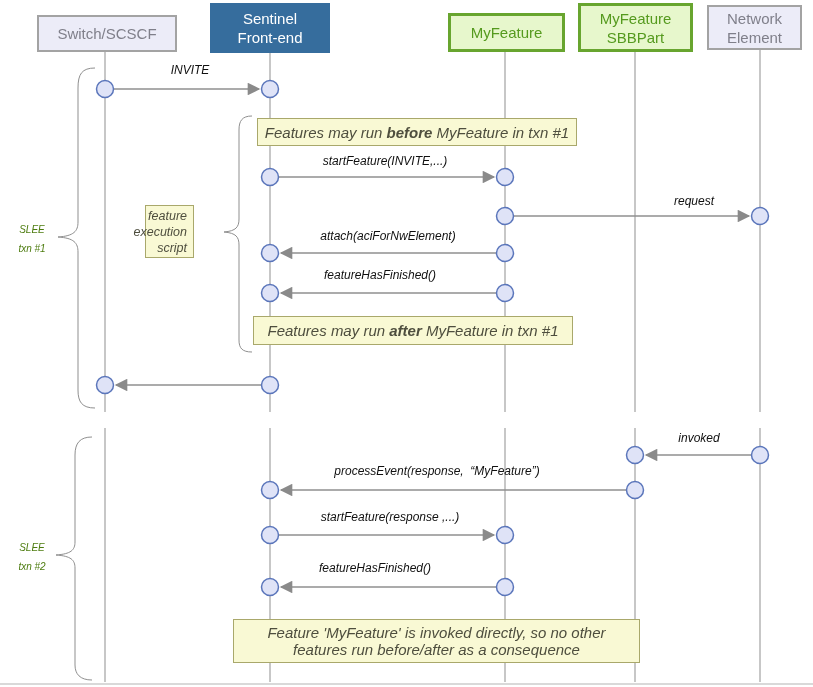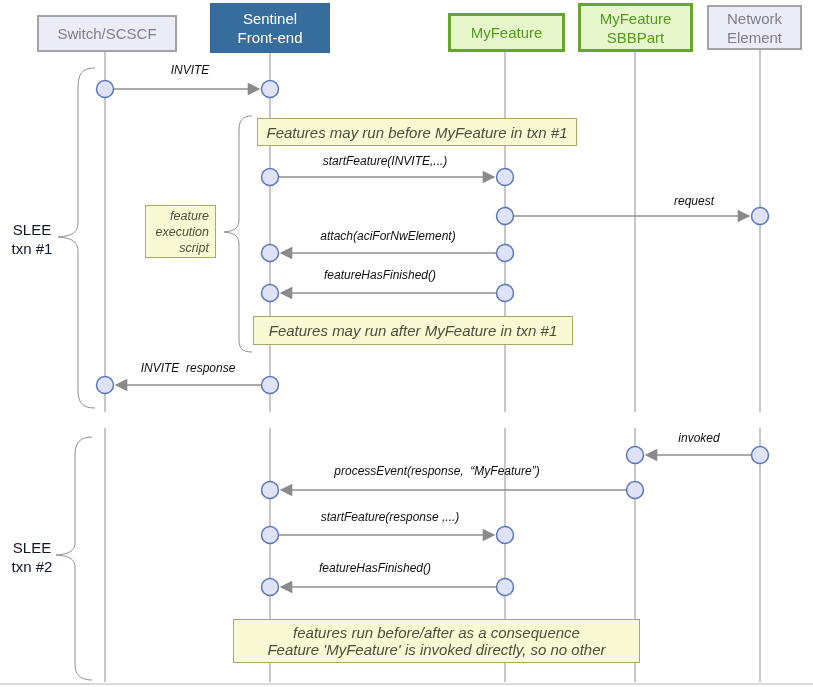--- a/index.html
+++ b/index.html
@@ -25,27 +25,27 @@
   .actor.plain{background:var(--lav-fill,#ececf8);border:2px solid var(--gray-border,#a3a3a3);
     color:var(--gray-text,#7f7f8a);}
   .actor.blue{background:var(--blue-header,#366d9d);color:var(--blue-header-text,#fff);}
   .actor.green{background:var(--green-fill,#e7f7cc);border:3px solid var(--green-border,#68a52f);
     color:var(--green-text,#559a1e);}
   .actor span{display:block;}
   .note{position:absolute;display:flex;align-items:center;justify-content:center;
     box-sizing:border-box;background:var(--note-fill,#f9f9d4);
     border:1px solid var(--note-border,#a9a86b);color:var(--note-text,#4e4e3e);
     font-style:italic;font-size:15px;white-space:pre;}
-  .note b{font-weight:normal;}
+  .note b{font-weight:bold;}
   .note.multi{flex-direction:column;line-height:17px;}
   .note.script{flex-direction:column;align-items:flex-end;justify-content:center;
     padding-right:6px;font-size:12.5px;line-height:16px;}
   .msg{position:absolute;font-style:italic;font-size:12px;color:var(--label-text,#101010);
     text-align:center;white-space:pre;}
-  .group-label{position:absolute;font-size:15px;color:#0f172a;
+  .group-label{position:absolute;font-style:italic;font-size:10px;color:#4d7c0f;
     text-align:center;line-height:19px;}
   .group-label span{display:block;}
 </style>
 </head>
 <body>
 
 <div class="canvas">
 
   <svg class="layer" width="813" height="687" viewBox="0 0 813 687">
     <defs>
@@ -136,37 +136,36 @@
     <span>txn #1</span>
   </div>
   <div class="group-label" style="left:2px;top:538px;width:60px">
     <span>SLEE</span>
     <span>txn #2</span>
   </div>
 
   <div class="note" style="left:257px;top:118px;width:320px;height:28px">
     <span>Features may run </span><b>before</b><span> MyFeature in txn #1</span>
   </div>
-  <div class="note script" style="left:145px;top:205px;width:71px;height:53px">
+  <div class="note script" style="left:145px;top:205px;width:49px;height:53px">
     <span>feature</span>
     <span>execution</span>
     <span>script</span>
   </div>
   <div class="note" style="left:253px;top:316px;width:320px;height:29px">
     <span>Features may run </span><b>after</b><span> MyFeature in txn #1</span>
   </div>
   <div class="note multi" style="left:233px;top:619px;width:407px;height:44px">
+    <span>Feature 'MyFeature' is invoked directly, so no other</span>
     <span>features run before/after as a consequence</span>
-    <span>Feature 'MyFeature' is invoked directly, so no other</span>
   </div>
 
   <div class="msg" style="left:130px;top:63px;width:120px">INVITE</div>
   <div class="msg" style="left:285px;top:154px;width:200px">startFeature(INVITE,...)</div>
   <div class="msg" style="left:644px;top:194px;width:100px">request</div>
   <div class="msg" style="left:288px;top:229px;width:200px">attach(aciForNwElement)</div>
   <div class="msg" style="left:280px;top:268px;width:200px">featureHasFinished()</div>
-  <div class="msg" style="left:108px;top:361px;width:160px">INVITE  response</div>
   <div class="msg" style="left:649px;top:431px;width:100px">invoked</div>
   <div class="msg" style="left:287px;top:464px;width:300px">processEvent(response,  “MyFeature”)</div>
   <div class="msg" style="left:290px;top:510px;width:200px">startFeature(response ,...)</div>
   <div class="msg" style="left:275px;top:561px;width:200px">featureHasFinished()</div>
 
 </div>
 
 </body></html>

